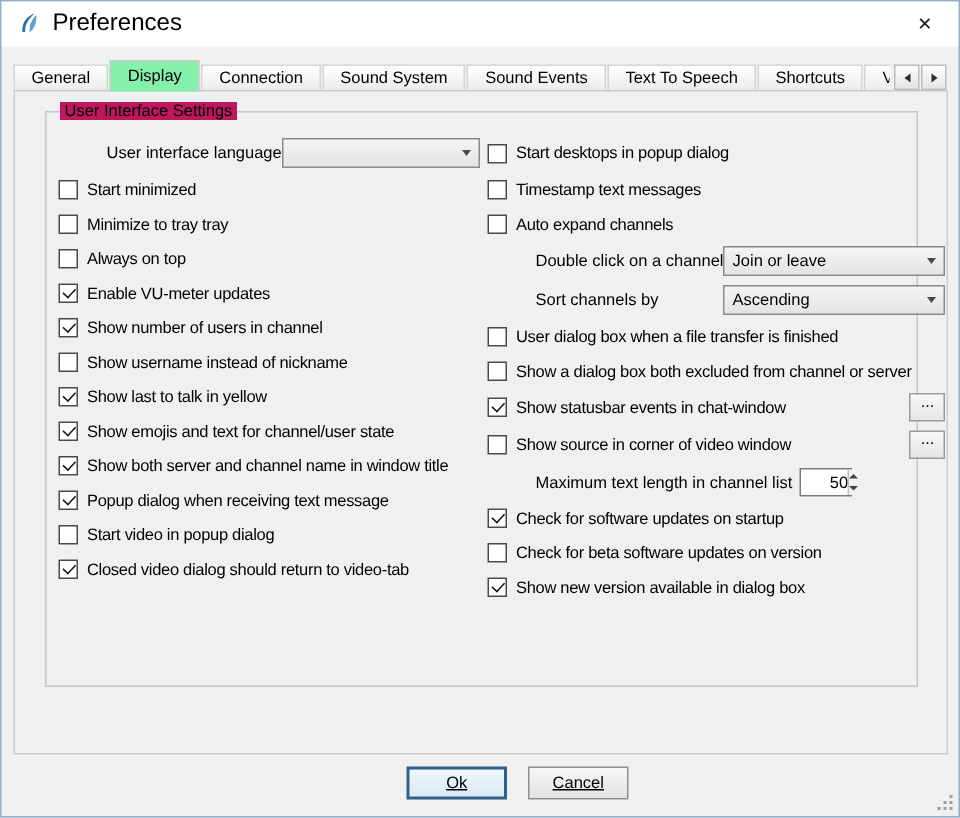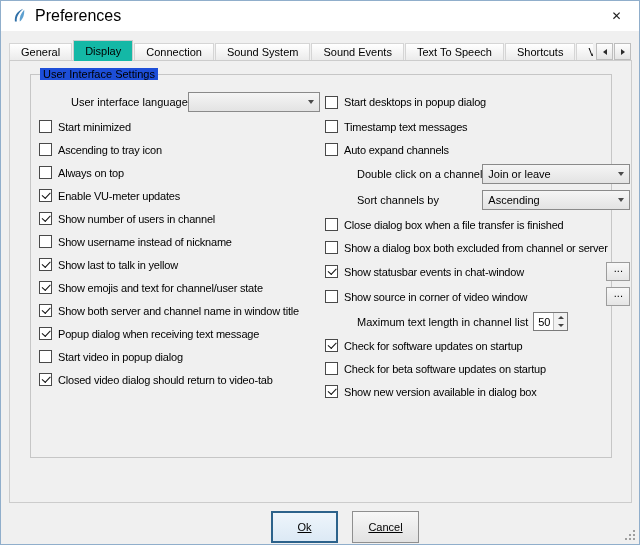--- a/index.html
+++ b/index.html
@@ -11,32 +11,32 @@
   .titlebar{position:absolute;left:0;top:0;right:0;height:30px;background:#ffffff;display:flex;align-items:center;}
   .app-icon{width:16px;height:16px;margin-left:10px;flex:0 0 16px;}
   .title-text{margin-left:8px;font-size:16px;}
   .close-btn{position:absolute;right:0;top:0;width:45px;height:30px;display:flex;align-items:center;justify-content:center;font-size:12px;color:#1a1a1a;cursor:default;}
 
   
   .tabbar{position:absolute;left:8px;top:39px;right:8px;height:21px;display:flex;align-items:flex-end;z-index:3;}
   .tab{height:17px;margin-bottom:1px;margin-right:1px;padding:0 11px;display:flex;align-items:center;
        background:linear-gradient(#ffffff,#ebebeb);border:1px solid #d5d5d5;border-bottom:none;
        white-space:nowrap;box-sizing:border-box;}
-  .tab.active{height:21px;margin-bottom:0;background:#14b8a6;border-color:#cccccc;z-index:4;position:relative;}
+  .tab.active{height:21px;margin-bottom:0;background:#86efac;border-color:#cccccc;z-index:4;position:relative;}
   .tab-scrolls{position:absolute;right:0;bottom:1px;display:flex;z-index:5;background:#f0f0f0;padding-left:2px;}
   .tab-scroll{width:17px;height:17px;margin-left:1px;box-sizing:border-box;border:1px solid #bdbdbd;
               background:linear-gradient(#fefefe,#e4e4e4);display:flex;align-items:center;justify-content:center;}
   .arr-left{width:0;height:0;border-top:3.5px solid transparent;border-bottom:3.5px solid transparent;border-right:4.5px solid #2b2b2b;}
   .arr-right{width:0;height:0;border-top:3.5px solid transparent;border-bottom:3.5px solid transparent;border-left:4.5px solid #2b2b2b;}
 
   
   .tab-page{position:absolute;left:8px;top:59px;width:623px;height:443px;box-sizing:border-box;
             background:#f0f0f0;border:1px solid #cccccc;z-index:2;}
   .groupbox{position:absolute;left:20px;top:13px;right:19px;bottom:44px;border:1px solid #c6c6c6;}
-  .groupbox-title{position:absolute;top:-7px;left:9px;background:#1d4ed8;padding:0 3px;white-space:nowrap;}
+  .groupbox-title{position:absolute;top:-7px;left:9px;background:#be185d;padding:0 3px;white-space:nowrap;}
 
   .cols{position:absolute;left:0;top:0;right:0;bottom:0;display:flex;}
   .col-left{width:268px;margin-left:8px;flex:0 0 268px;}
   .col-right{flex:1;margin-left:18px;margin-right:6px;}
 
   .row{display:flex;align-items:center;height:23px;}
   .row.first{margin-top:14px;height:26px;}
   .row.combo-row{height:26px;}
   .row.tool-row{height:25px;}
   .lbl{white-space:nowrap;padding-left:32px;}
@@ -58,29 +58,29 @@
   .combo-btn{width:16px;align-self:stretch;display:flex;align-items:center;justify-content:center;}
   .combo-arrow{width:0;height:0;border-left:3.5px solid transparent;border-right:3.5px solid transparent;border-top:4px solid #4a4a4a;}
 
   
   .mini-btn{margin-left:auto;width:24px;height:19px;box-sizing:border-box;border:1px solid #9c9c9c;
             background:linear-gradient(#f8f8f8,#e5e5e5);display:flex;align-items:flex-start;justify-content:center;
             font-size:11px;line-height:10px;}
 
   
   .spin{width:35px;height:19px;box-sizing:border-box;border:1px solid #7a7a7a;background:#fff;display:flex;margin-left:5px;}
-  .spin-value{flex:1;display:flex;align-items:center;padding-left:4px;}
+  .spin-value{flex:1;display:flex;align-items:center;padding-left:19px;}
   .spin-btns{width:13px;display:flex;flex-direction:column;border-left:1px solid #bfbfbf;}
   .spin-up,.spin-down{flex:1;display:flex;align-items:center;justify-content:center;background:#f2f2f2;}
   .tri-up{width:0;height:0;border-left:3px solid transparent;border-right:3px solid transparent;border-bottom:3.5px solid #444;}
   .tri-down{width:0;height:0;border-left:3px solid transparent;border-right:3px solid transparent;border-top:3.5px solid #444;}
 
   
   .btn-row{position:absolute;left:0;right:0;top:510px;height:24px;display:flex;justify-content:center;gap:14px;transform:translateX(25px);}
-  .btn{min-width:67px;height:32px;box-sizing:border-box;border:1px solid #8f8f8f;
+  .btn{min-width:67px;height:22px;box-sizing:border-box;border:1px solid #8f8f8f;
        background:linear-gradient(#f7f7f7,#e2e2e2);display:flex;align-items:center;justify-content:center;
        font-size:11px;cursor:default;}
   .btn.default{border:2px solid #2c628b;background:linear-gradient(#eef5fb,#dce9f5);}
   .btn-label{text-decoration:underline;}
 
   .grip{position:absolute;right:2px;bottom:2px;}
 </style>
 </head>
 <body>
 
@@ -147,21 +147,21 @@
                 </span>
             </div>
           </div>
 
           <div class="row">
             <span class="cb"></span>
             <span class="cbl">Start minimized</span>
           </div>
           <div class="row">
             <span class="cb"></span>
-            <span class="cbl">Ascending to tray icon</span>
+            <span class="cbl">Minimize to tray tray</span>
           </div>
           <div class="row">
             <span class="cb"></span>
             <span class="cbl">Always on top</span>
           </div>
           <div class="row">
             <span class="cb checked"></span>
             <span class="cbl">Enable VU-meter updates</span>
           </div>
           <div class="row">
@@ -226,21 +226,21 @@
             <div class="combo w-opt">
               <span class="combo-value">Ascending</span>
               <span class="combo-btn">
                   <span class="combo-arrow"></span>
                 </span>
             </div>
           </div>
 
           <div class="row">
             <span class="cb"></span>
-            <span class="cbl">Close dialog box when a file transfer is finished</span>
+            <span class="cbl">User dialog box when a file transfer is finished</span>
           </div>
           <div class="row">
             <span class="cb"></span>
             <span class="cbl">Show a dialog box both excluded from channel or server</span>
           </div>
 
           <div class="row tool-row">
             <span class="cb checked"></span>
             <span class="cbl">Show statusbar events in chat-window</span>
             <div class="mini-btn">
@@ -269,21 +269,21 @@
               </span>
             </div>
           </div>
 
           <div class="row">
             <span class="cb checked"></span>
             <span class="cbl">Check for software updates on startup</span>
           </div>
           <div class="row">
             <span class="cb"></span>
-            <span class="cbl">Check for beta software updates on startup</span>
+            <span class="cbl">Check for beta software updates on version</span>
           </div>
           <div class="row">
             <span class="cb checked"></span>
             <span class="cbl">Show new version available in dialog box</span>
           </div>
         </div>
 
       </div>
     </div>
   </div>

